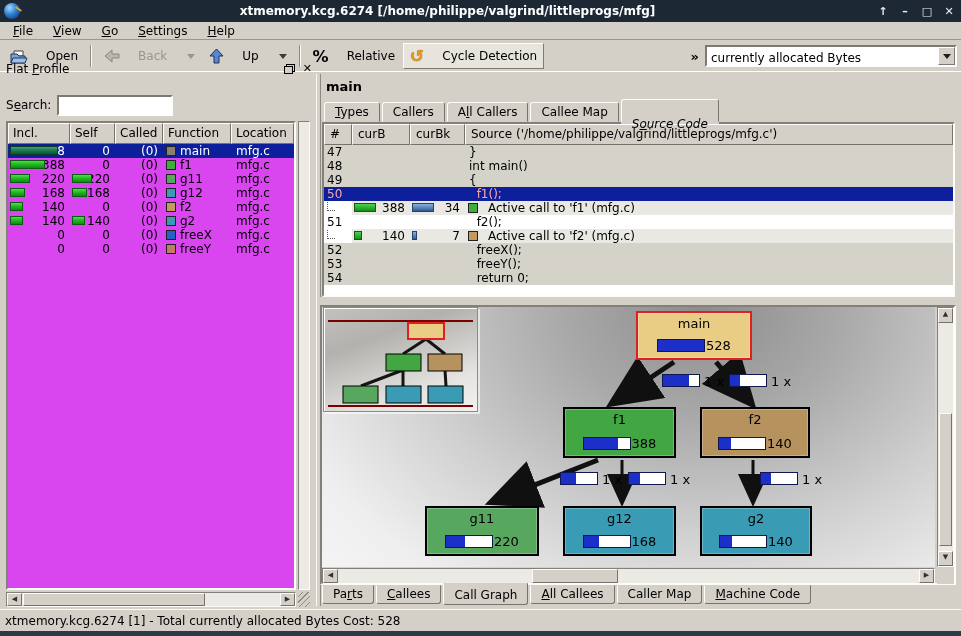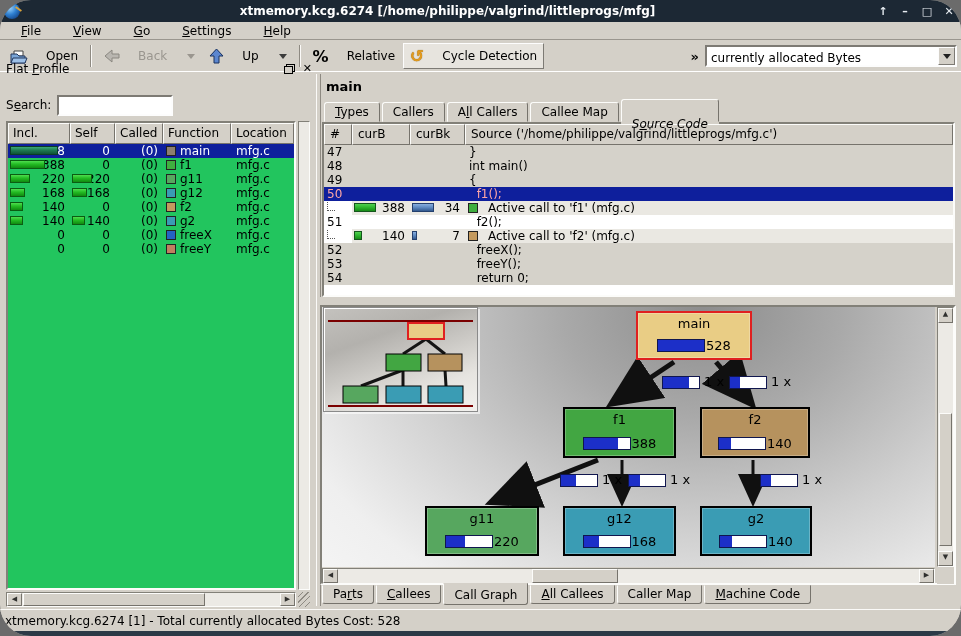--- a/index.html
+++ b/index.html
@@ -1,35 +1,35 @@
 <!DOCTYPE html>
 <html><head>
 <meta charset="utf-8">
 <title>xtmemory.kcg.6274</title>
 <style>
   * { margin:0; padding:0; box-sizing:border-box; }
   body { font-family:"DejaVu Sans", sans-serif; font-size:12px; color:#000; background:#6b6b6b; }
-  #window { position:relative; width:961px; height:636px; background:#d4d0c8; overflow:hidden;border-radius:31px; }
+  #window { position:relative; width:961px; height:636px; background:#d4d0c8; overflow:hidden; }
 
   
   .titlebar { position:absolute; left:0; top:0; width:961px; height:22px; background:#1c2834;
               display:flex; align-items:center; padding:0 4px; }
   .appicon { width:16px; height:16px; border-radius:50%;
              background:radial-gradient(circle at 35% 30%, #9fd8ff 0%, #2e7fd0 45%, #0a2a66 100%);
              position:relative; flex:0 0 auto; }
   .appicon::after { content:""; position:absolute; right:-2px; top:5px; width:7px; height:2px;
                     background:#d8a33c; transform:rotate(35deg); }
   .wtitle { flex:1; text-align:center; color:#fff; font-weight:bold; font-size:12px;
             white-space:nowrap; overflow:hidden; }
   .wbtns { display:flex; gap:6px; color:#e8edf2; font-size:11px; font-weight:bold; }
   .wbtn { width:16px; text-align:center; cursor:default; }
 
   
   .menubar { position:absolute; left:0; top:22px; width:961px; height:18px; background:#d4d0c8;
-             display:flex; align-items:center; padding-left:12px; gap:14px;
+             display:flex; align-items:center; padding-left:4px; gap:2px;
              border-bottom:1px solid #9a968e; }
   .menu-item { padding:1px 9px; }
 
   
   .toolbar { position:absolute; left:0; top:41px; width:961px; height:31px; background:#d4d0c8;
              display:flex; align-items:center; padding:0 4px; gap:2px;
              border-bottom:1px solid #fff; }
   .tbtn { display:flex; align-items:center; gap:18px; padding:2px 6px; height:26px; }
   .tbtn.disabled { color:#9a968f; }
   .tbtn.checked { background:#e7e4de; border:1px solid; border-color:#fdfdfd #7d7a74 #7d7a74 #fdfdfd; }
@@ -59,21 +59,21 @@
   .float-icon::before { content:""; position:absolute; right:0; top:0; width:7px; height:6px; border:1px solid #000; }
   .float-icon::after { content:""; position:absolute; left:0; bottom:0; width:7px; height:6px; border:1px solid #000; background:#d4d0c8; }
   .dock-close { font-size:11px; font-weight:bold; }
 
   .search-row { position:absolute; left:2px; top:93px; width:314px; height:24px;
                 display:flex; align-items:center; padding:0 4px; gap:6px; }
   .search-input { width:116px; height:21px; background:#fff; border:2px solid;
                   border-color:#7d7a74 #fdfdfd #fdfdfd #7d7a74; font:12px "DejaVu Sans",sans-serif; padding:0 3px; }
   .grouping { width:124px; }
 
-  .fp-frame { position:absolute; left:6px; top:121px; width:290px; height:469px; background:#22c55e; }
+  .fp-frame { position:absolute; left:6px; top:121px; width:290px; height:469px; background:#d946ef; }
   .fp-header { display:flex; height:21px; background:#d4d0c8; }
   .fp-h { border:1px solid; border-color:#fcfcfa #76736c #76736c #fcfcfa; padding:2px 4px; font-size:12px; }
   .fp-h.c0{width:62px;} .fp-h.c1{width:45px;} .fp-h.c2{width:48px;} .fp-h.c3{width:68px;} .fp-h.c4{flex:1;}
   .fp-row { display:flex; height:14px; align-items:center; }
   .fp-row.sel { background:#0e1f9c; color:#fff; }
   .fp-cell { height:14px; display:flex; align-items:center; position:relative; }
   .fp-cell.c0{width:62px;} .fp-cell.c1{width:45px;} .fp-cell.c2{width:48px;} .fp-cell.c3{width:68px;} .fp-cell.c4{flex:1;}
   .fp-cell .val { margin-left:auto; padding-right:5px; }
   .gbar { position:absolute; left:2px; top:2px; height:9px;
           background:linear-gradient(180deg,#4fdd4f 0%,#23bb23 45%,#118a11 100%); border:1px solid #0c5c12; }
@@ -130,21 +130,21 @@
   
   .graph-frame { position:absolute; left:320px; top:305px; width:636px; height:280px; background:#d4d0c8; }
   .graph-canvas { position:absolute; left:0; top:0; width:613px; height:260px; overflow:hidden;
     background:radial-gradient(ellipse 560px 420px at 62% 2%, #8d8d8d 0%, #a9a9a9 25%, #cfcfcf 52%, #efefef 78%, #f7f7f7 100%); }
   .gnode { position:absolute; box-shadow:inset 0 0 0 1px rgba(255,255,255,.25); }
   .nlabel { text-align:center; font-size:13px; padding-top:3px; }
   .nbrow { position:absolute; left:0; right:0; bottom:5px; display:flex; justify-content:center; align-items:center; gap:1px; }
   .nbar { width:48px; height:13px; background:#fff; border:1px solid #10164e; }
   .nfill { display:block; height:100%; background:#1c2fc8; }
   .nval { font-size:13px; }
-  .elabel { position:absolute; display:flex; align-items:flex-end; gap:4px; }
+  .elabel { position:absolute; display:flex; align-items:flex-start; gap:4px; }
   .ebar { width:38px; height:13px; background:#fff; border:1px solid #10164e; display:inline-block; }
   .efill { display:block; height:100%; background:#1c2fc8; }
   .etext { font-size:13px; }
   .minimap { position:absolute; left:1px; top:0; width:155px; height:105px;
              background:linear-gradient(160deg,#c4c2be 0%,#b3b1ad 30%,#e6e4e0 75%,#f2f1ee 100%);
              border:1px solid #8a8a8a; box-shadow:1px 1px 0 #fff inset, 2px 2px 0 rgba(255,255,255,.6); }
   .gvscroll { position:absolute; left:615px; top:0; width:17px; height:260px; background:#eceae5;
               border:1px solid; border-color:#828078 #fcfcfa #fcfcfa #828078; }
   .gvscroll .sb-btn { width:100%; height:15px; }
   .gvthumb { position:absolute; left:1px; width:13px; background:#d4d0c8; border:1px solid;

